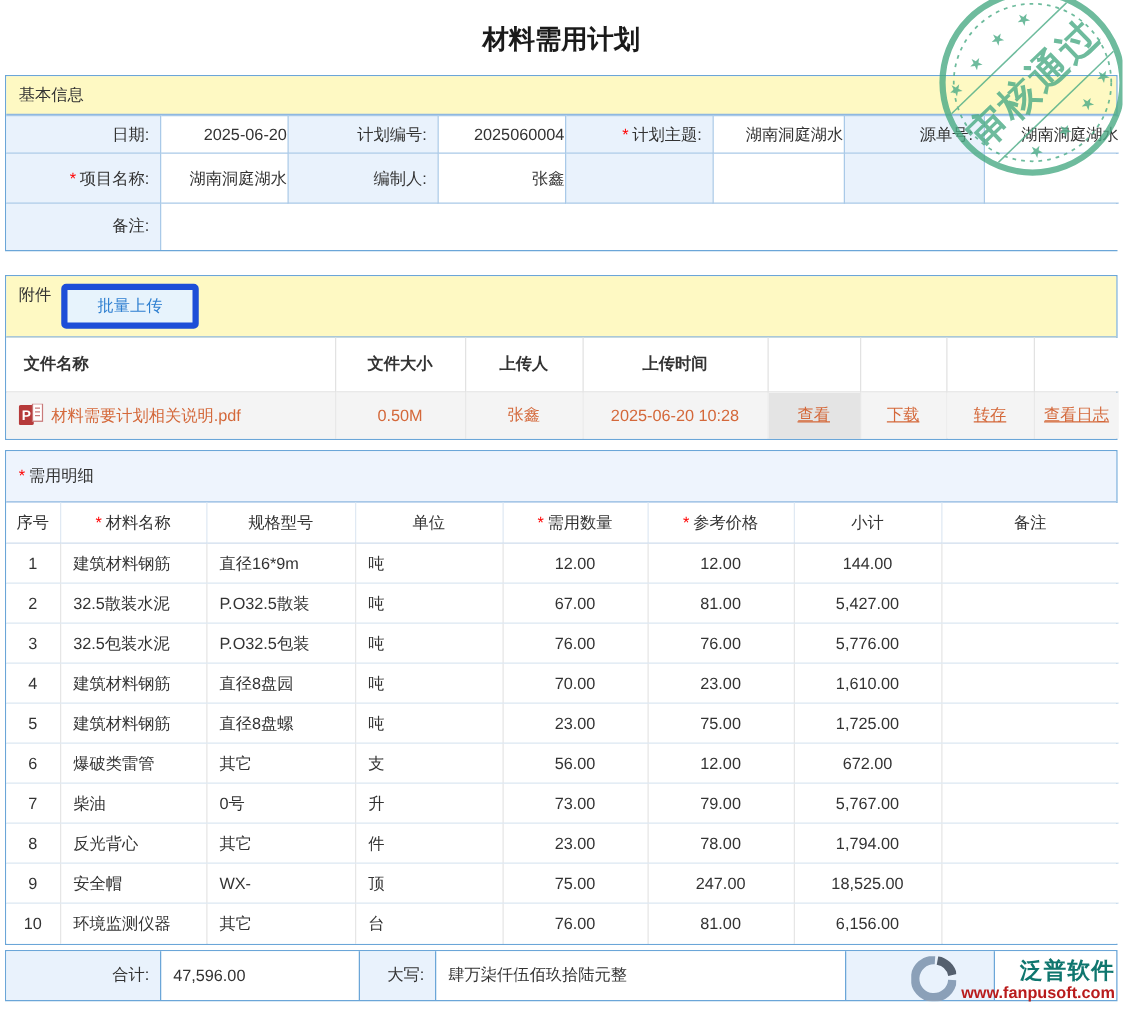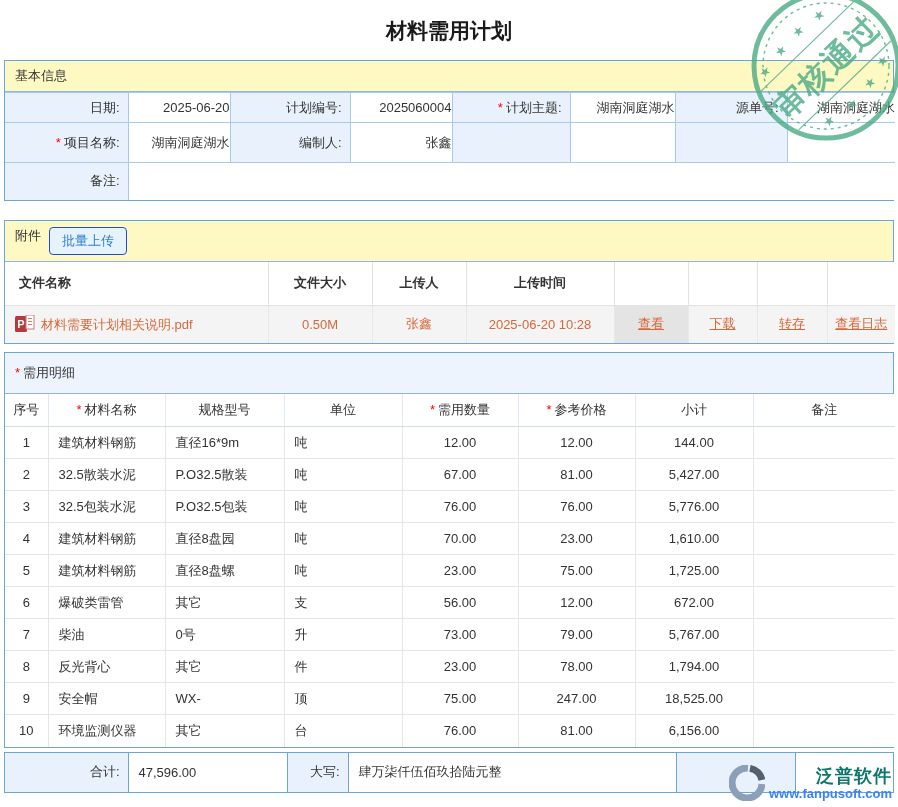--- a/index.html
+++ b/index.html
@@ -19,22 +19,22 @@
   .form-table td { border:1px solid #a9c9e8; }
   .form-table tr td:first-child { border-left:none; }
   .form-table tr td:last-child { border-right:none; }
   .form-table tr:last-child td { border-bottom:none; }
   .lbl { background:#e9f2fc; text-align:right; padding-right:8px; color:#333; }
   .val { background:#fff; text-align:right; padding-left:8px; color:#333; }
   .h45 td { height:30px; } .h40 td { height:40px; } .h37 td { height:37px; }
   .req { color:#ff0000; margin-right:3px; }
 
   
-  .btn { display:inline-block; background:#e7f3fc; border:1px solid #1d4ed8; border-radius:4px;
-         color:#2e7fd0; font-size:13px; padding:4px 12px; cursor:pointer;
+  .btn { display:inline-block; background:#e7f3fc; border:5px solid #1d4ed8; border-radius:4px;
+         color:#2e7fd0; font-size:13px; padding:4px 24px; cursor:pointer;
          font-family:"Liberation Sans","DejaVu Sans",sans-serif; }
 
   
   .attach-table th { font-weight:bold; color:#333; border-right:1px solid #e2e2e2; border-bottom:1px solid #e2e2e2; height:44px; text-align:center; background:#fff; }
   .attach-table th:last-child { border-right:none; }
   .attach-table th.ta-l { text-align:left; padding-left:14px; }
   .attach-table td { height:37px; background:#f4f4f4; border-right:1px solid #e8e8e8; text-align:center; color:#d4683a; }
   .attach-table td:last-child { border-right:none; }
   .attach-table td.file-cell { text-align:left; padding-left:10px; }
   .attach-table a { color:#d4683a; text-decoration:underline; }
@@ -62,21 +62,21 @@
   .tl-blank { background:#e9f2fc; }
   .tl-white { background:#fff; }
 
   
   .stamp { position:absolute; left:746px; top:-14px; width:160px; height:160px; opacity:0.8; pointer-events:none; z-index:20; }
 
   
   .logo { position:absolute; right:6px; bottom:6px; z-index:30; display:flex; align-items:center; gap:4px; background:transparent; }
   .logo-texts { display:flex; flex-direction:column; align-items:flex-end; line-height:1; }
   .logo-name { font-size:18px; font-weight:bold; color:#0f766e; letter-spacing:1px; }
-  .logo-url { font-size:13px; font-weight:bold; color:#3b82f6; margin-top:2px; }
+  .logo-url { font-size:13px; font-weight:bold; color:#b91c1c; margin-top:2px; }
 
   .gap19 { height:19px; } .gap8 { height:8px; }
 </style>
 </head>
 <body>
 
 <div class="page">
 
   <h1 class="title">材料需用计划</h1>
 

